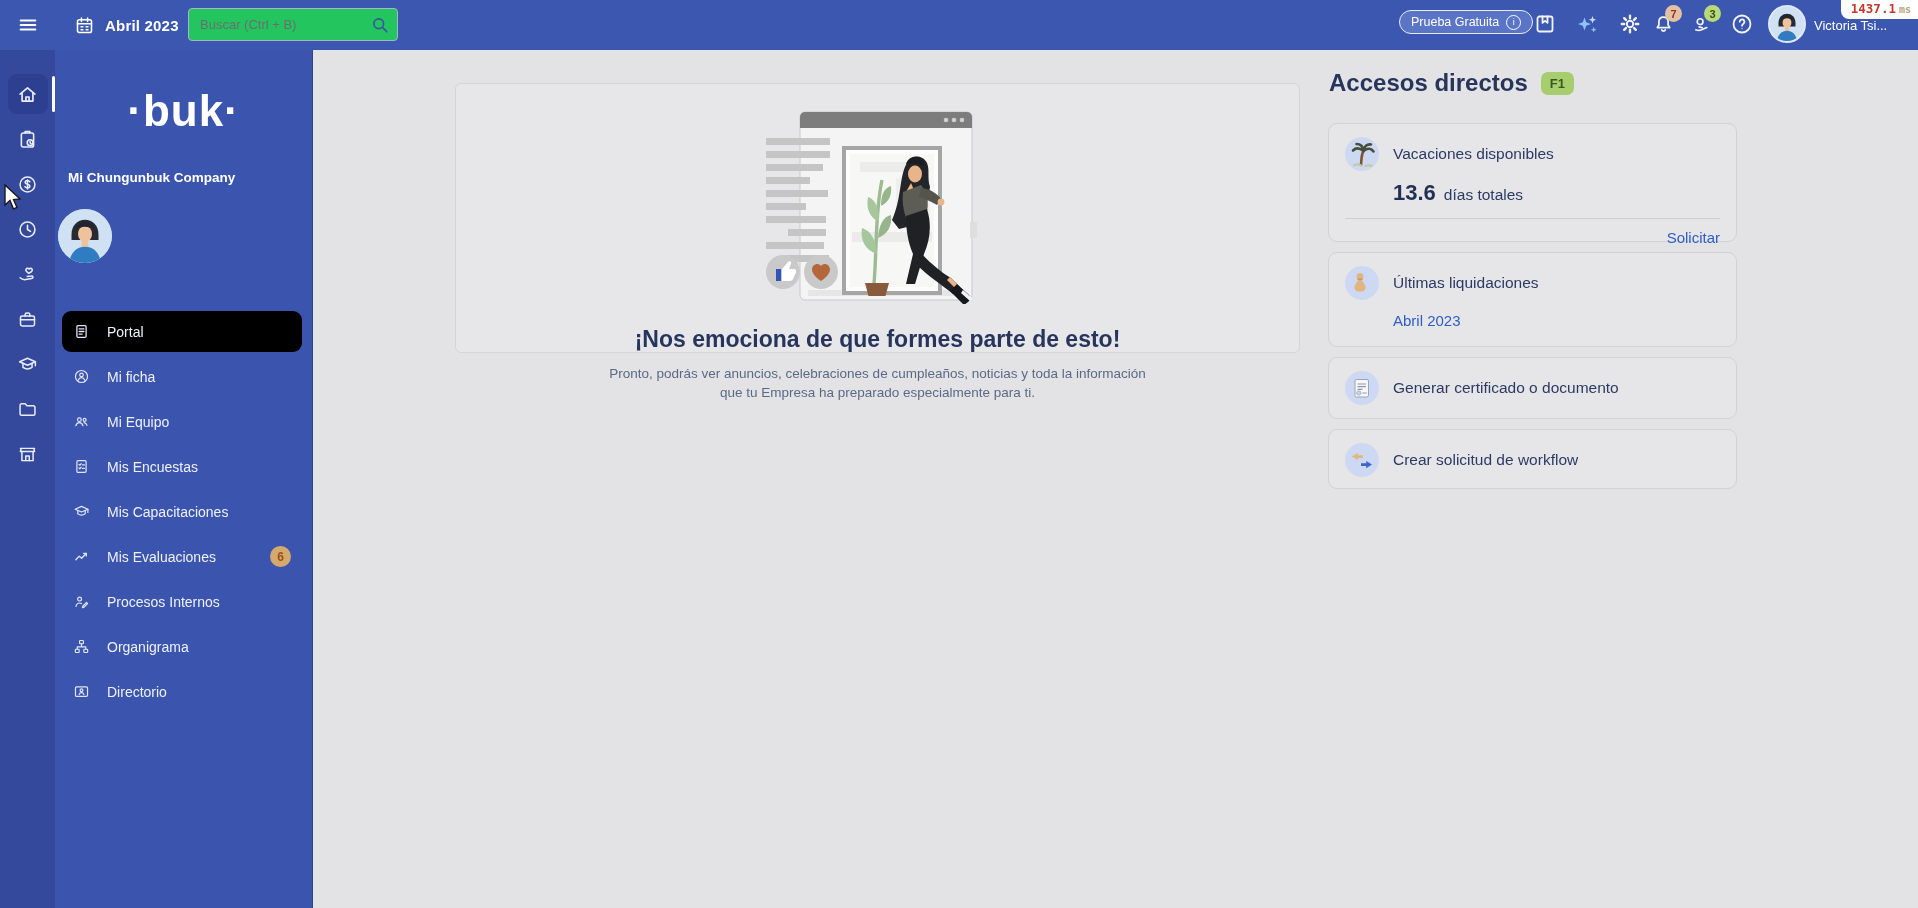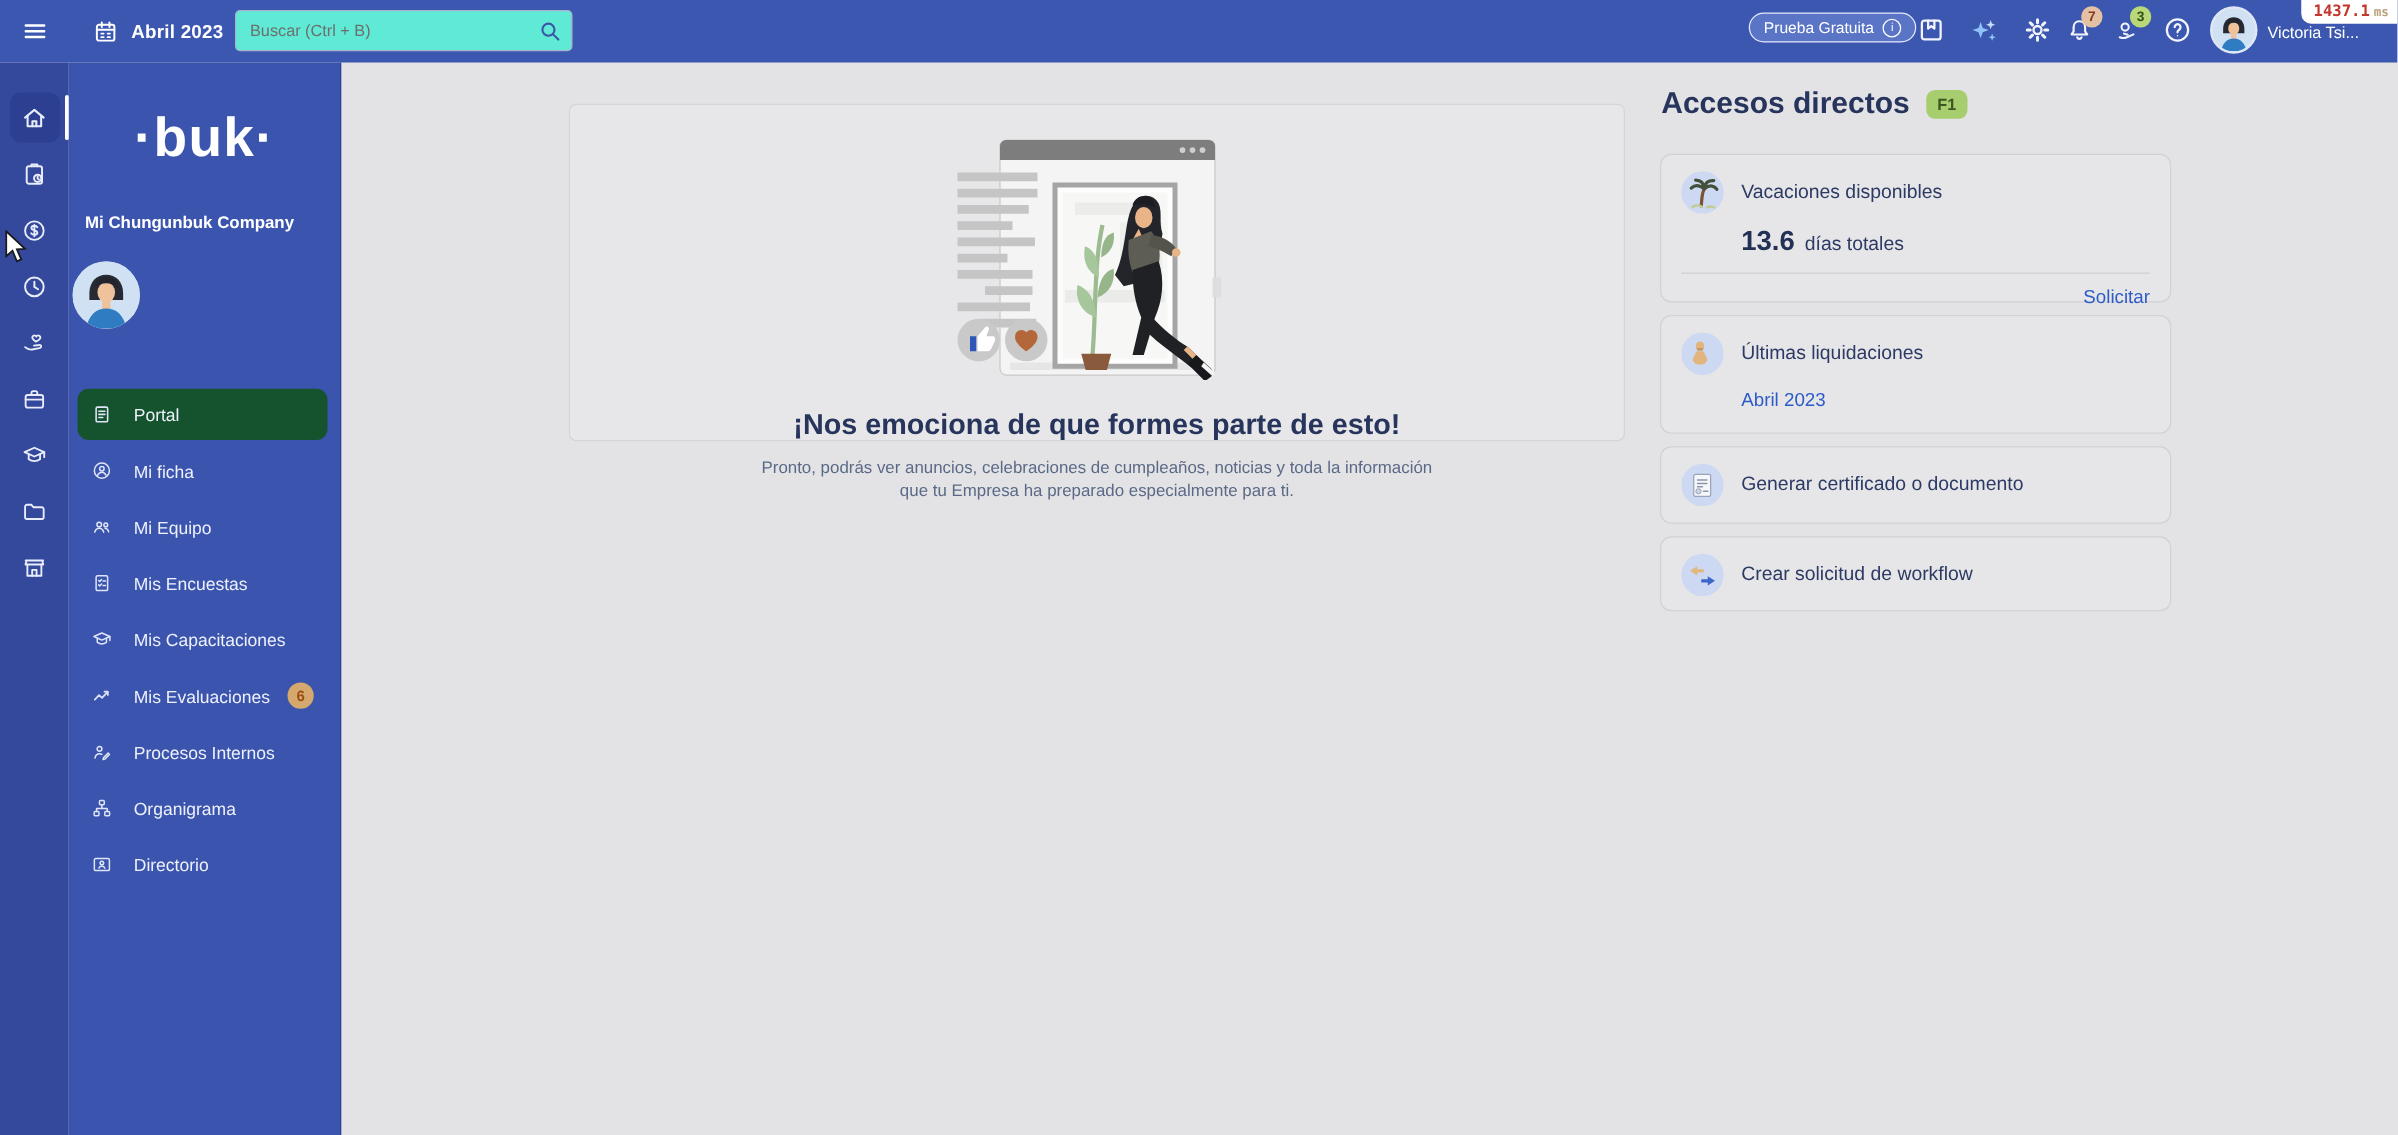--- a/index.html
+++ b/index.html
@@ -10,22 +10,22 @@
   }
   .icon{display:inline-flex;align-items:center;justify-content:center;}
   .icon svg{width:100%;height:100%;display:block;}
 
   
   .topbar{position:absolute;left:0;top:0;width:1918px;height:50px;background:#3c57b0;color:#fff;z-index:30;}
   .hamburger{position:absolute;left:17px;top:14px;width:22px;height:22px;color:#fff;cursor:pointer;}
   .date-group{position:absolute;left:74px;top:0;height:50px;display:flex;align-items:center;gap:10px;}
   .date-group .icon{width:21px;height:21px;color:#fff;}
   .date-label{font-size:15px;font-weight:bold;letter-spacing:.2px;}
-  .searchbox{position:absolute;left:188px;top:8px;width:270px;height:33px;box-sizing:border-box;
-    background:#5eead4;border:1px solid #a9b3cd;border-radius:4px;}
+  .searchbox{position:absolute;left:188px;top:8px;width:210px;height:33px;box-sizing:border-box;
+    background:#22c55e;border:1px solid #a9b3cd;border-radius:4px;}
   .searchbox input{position:absolute;left:0;top:0;width:100%;height:100%;box-sizing:border-box;
     border:none;background:transparent;outline:none;padding:0 34px 0 11px;
     font-size:13px;color:#444;font-family:"Liberation Sans",sans-serif;}
   .searchbox input::placeholder{color:#6e6e70;opacity:1;}
   .searchbox .icon{position:absolute;right:7px;top:6px;width:20px;height:20px;color:#3a54a6;}
   .trial-pill{position:absolute;left:1399px;top:10px;height:24px;box-sizing:border-box;display:flex;align-items:center;gap:7px;
     background:#5a74c6;border:1.5px solid #e6ebfb;border-radius:13px;padding:0 11px;font-size:12.5px;color:#fff;cursor:pointer;}
   .info-circle{width:13px;height:13px;border:1.2px solid #fff;border-radius:50%;
     display:inline-flex;align-items:center;justify-content:center;font-size:9px;line-height:1;}
   .tb-btn{position:absolute;top:12px;width:24px;height:24px;color:#f2f4fd;cursor:pointer;}
@@ -46,34 +46,34 @@
 
   
   .rail{position:absolute;left:0;top:50px;bottom:0;width:55px;background:#35499c;padding-top:24px;box-sizing:border-box;z-index:20;}
   .rail-item{position:relative;width:40px;height:40px;margin:0 auto 5px auto;border-radius:9px;
     display:flex;align-items:center;justify-content:center;cursor:pointer;}
   .rail-item .icon{width:21px;height:21px;color:#e9edfb;}
   .rail-item.active{background:#2c3f90;}
   .rail-item.active::after{content:"";position:absolute;right:-7px;top:2px;bottom:2px;width:3px;background:#fff;border-radius:2px;}
 
   
-  .sidebar{position:absolute;left:55px;top:50px;bottom:0;width:218px;background:#3b55ae;color:#fff;
+  .sidebar{position:absolute;left:55px;top:50px;bottom:0;width:258px;background:#3b55ae;color:#fff;
     box-sizing:border-box;border-right:1px solid rgba(20,30,80,.35);z-index:10;}
   .buk-logo{margin-top:36px;text-align:center;font-size:44px;font-weight:bold;letter-spacing:1px;color:#fff;}
   .company-name{margin:34px 0 0 13px;font-size:13.5px;font-weight:bold;color:#fff;}
   .user-block{display:flex;margin:24px 0 0 3px;}
   .side-avatar{width:54px;height:54px;border-radius:50%;overflow:hidden;flex:none;background:#cfe1f3;}
   .side-avatar svg{width:100%;height:100%;display:block;}
   .user-text{margin-left:10px;font-size:13px;line-height:18.5px;color:#eef1fb;}
   .user-text .u-name{font-size:14.5px;font-weight:bold;}
   .user-text .u-role{color:#dde3f6;}
   .side-menu{position:absolute;left:0;right:0;top:261px;}
   .side-item{display:flex;align-items:center;height:41px;margin:0 10px 4px 7px;padding:0 11px;
     border-radius:9px;font-size:14px;color:#eef1fb;cursor:pointer;position:relative;}
-  .side-item.active{background:#14532d;}
+  .side-item.active{background:#000000;}
   .side-item .icon{width:17px;height:17px;margin-right:17px;color:#dfe5f8;flex:none;}
   .side-badge{margin-left:auto;width:21px;height:21px;border-radius:50%;background:#d5a96e;color:#9c4e16;
     font-size:12px;font-weight:bold;display:flex;align-items:center;justify-content:center;}
 
   
   .welcome-card{position:absolute;left:455px;top:83px;width:845px;height:270px;box-sizing:border-box;
     background:#e7e7e9;border:1px solid #d5d5d7;border-radius:6px;}
   .illus{position:absolute;left:50%;top:20px;transform:translateX(-50%);width:228px;height:200px;}
   .welcome-title{position:absolute;top:242px;left:0;right:0;text-align:center;
     font-size:23px;font-weight:bold;color:#27345c;}

